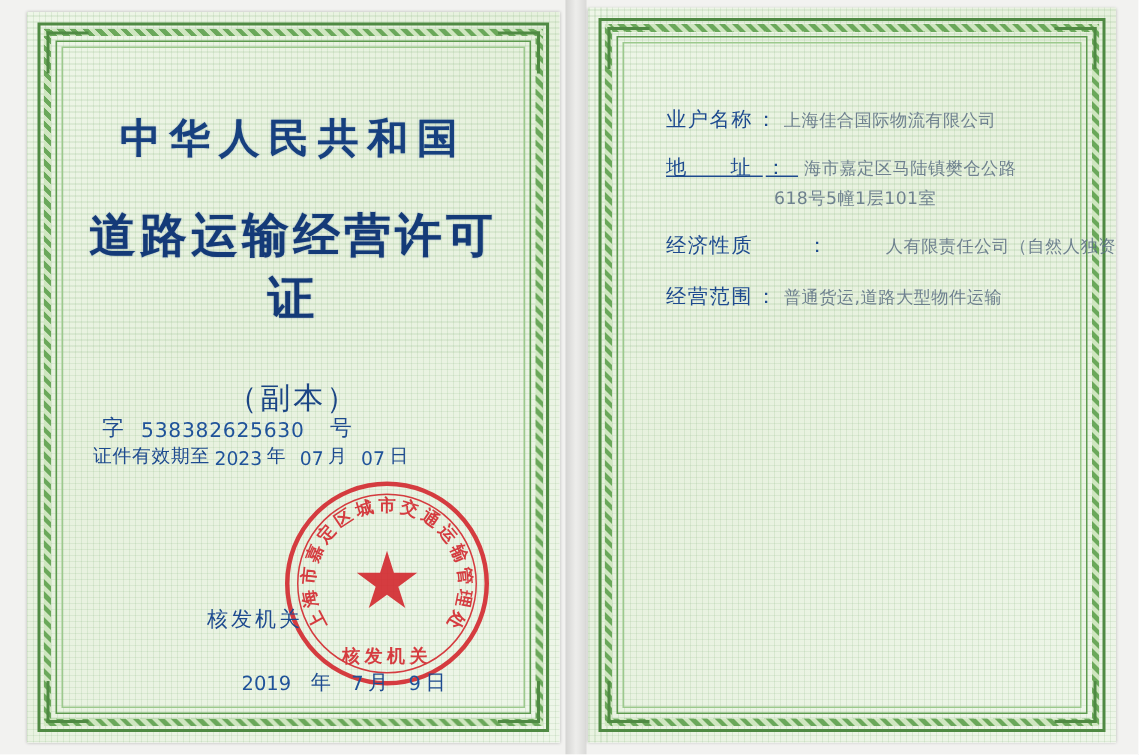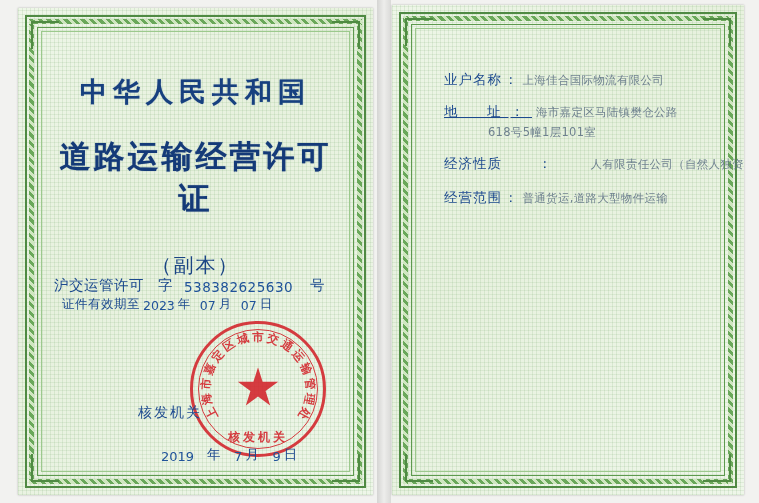--- a/index.html
+++ b/index.html
@@ -282,21 +282,20 @@
     <div class="corner bl"></div>
     <div class="corner br"></div>
 
     <div class="left-body">
       <div class="title-nation">中华人民共和国</div>
       <div class="title-main">道路运输经营许可证</div>
       <div class="title-sub">（副本）</div>
     </div>
 
     <div class="field-row" id="row-permit">
-      <span class="field-label">沪交运管许可</span>
       <span class="field-label" style="margin-left:14px">字</span>
       <span class="field-value handwrite" style="margin-left:8px">538382625630</span>
       <span class="field-label" style="margin-left:14px">号</span>
     </div>
 
     <div class="field-row" id="row-valid">
       <span class="field-label">证件有效期至</span>
       <span class="field-value handwrite">2023</span>
       <span class="field-label">年</span>
       <span class="field-value handwrite" style="margin-left:6px">07</span>
@@ -360,21 +359,21 @@
         <span class="r-value">上海佳合国际物流有限公司</span>
       </div>
 
       <div class="r-row" id="r-row-addr">
         <span class="r-label">地　址</span>
         <span class="r-label r-colon">：</span>
         <span class="r-value">海市嘉定区马陆镇樊仓公路</span>
       </div>
 
       <div class="r-row" id="r-row-addr2">
-        <span class="r-value" style="padding-left:44px">618号5幢1层101室</span>
+        <span class="r-value" style="padding-left:72px">618号5幢1层101室</span>
       </div>
 
       <div class="r-row" id="r-row-econ">
         <span class="r-label">经济性质</span>
         <span class="r-label r-colon">：</span>
         <span class="r-value">人有限责任公司（自然人独资</span>
       </div>
 
       <div class="r-row" id="r-row-scope">
         <span class="r-label">经营范围</span>

